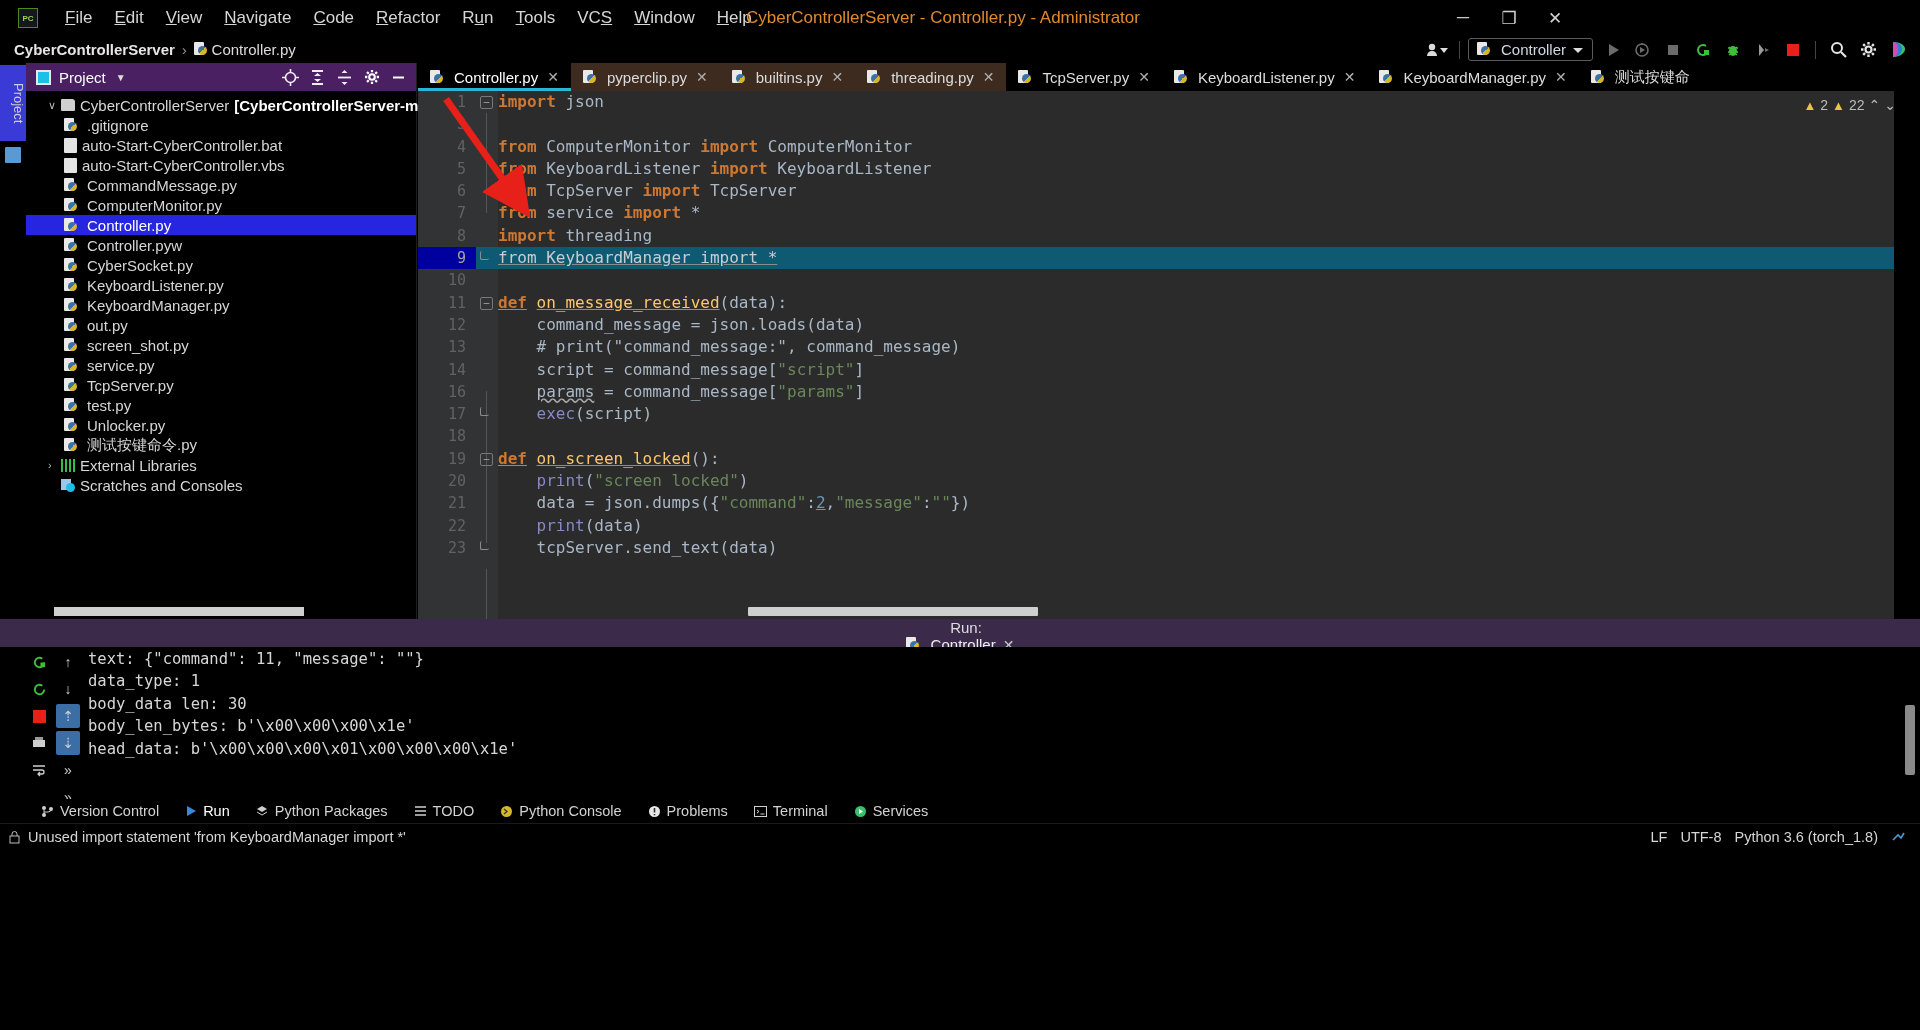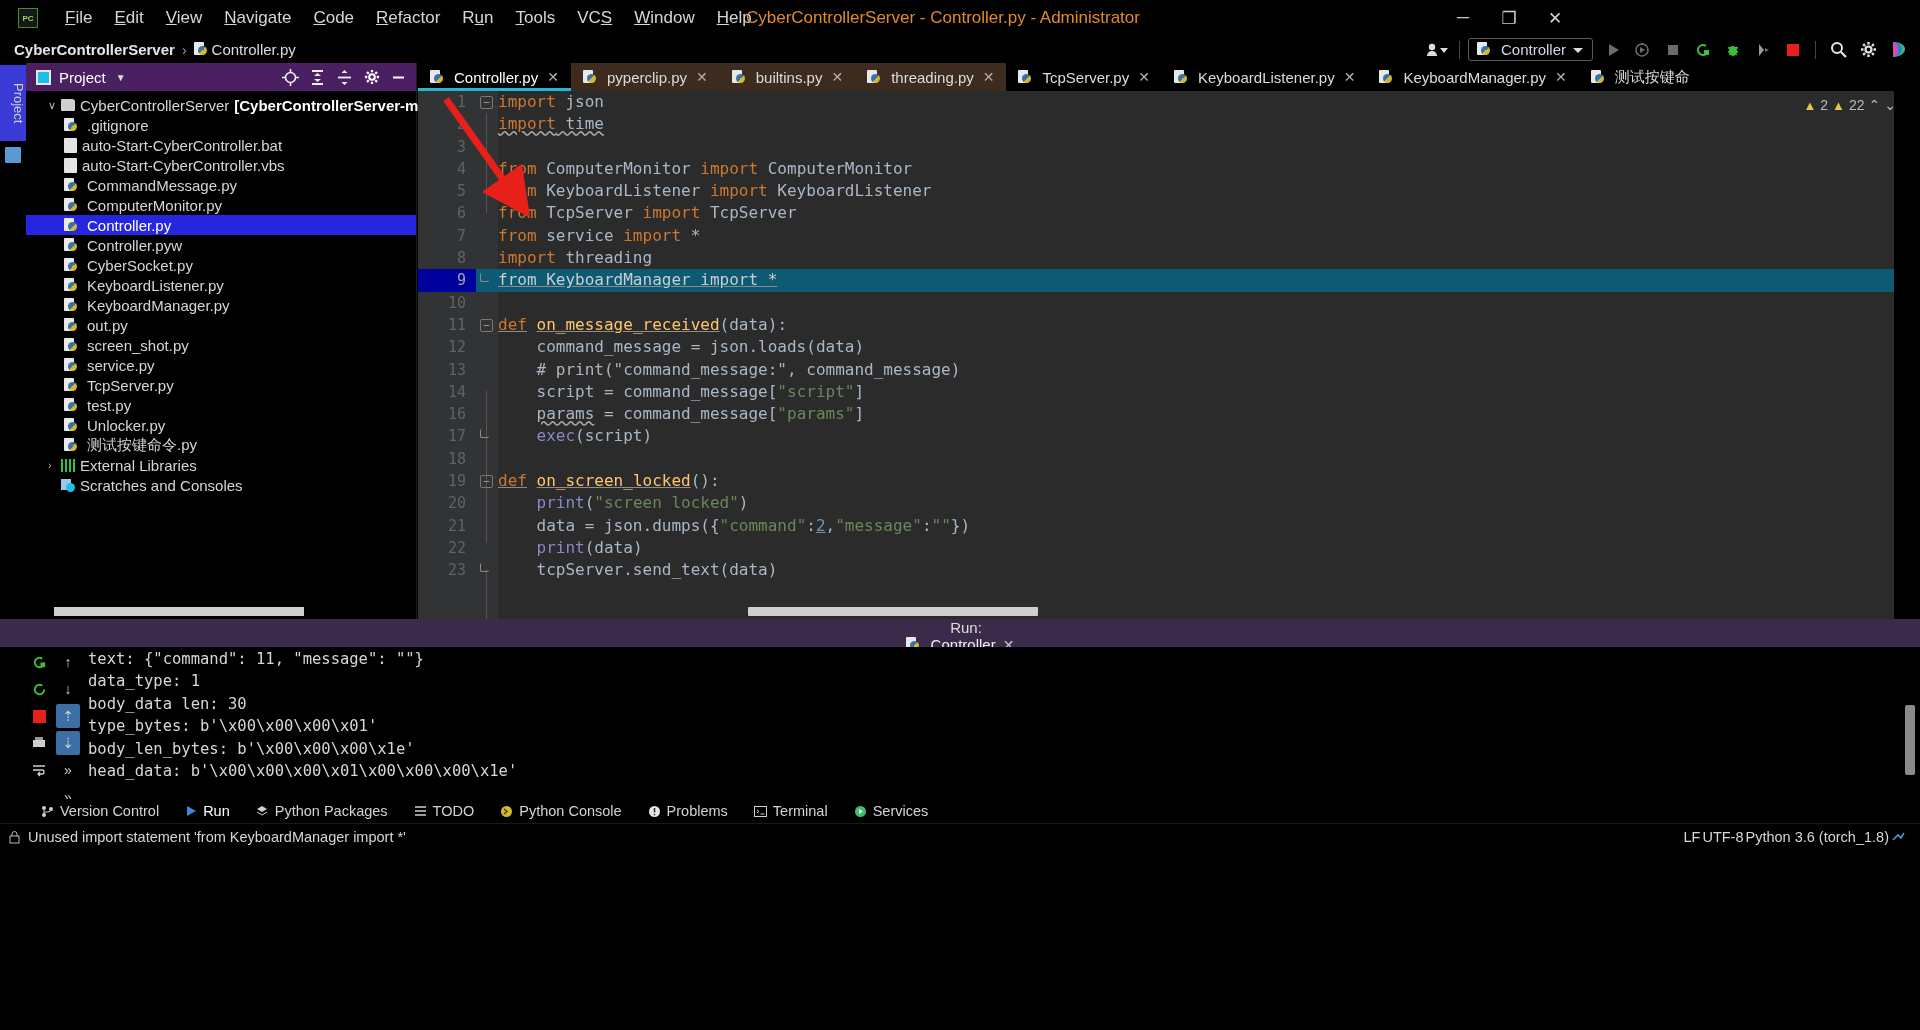--- a/index.html
+++ b/index.html
@@ -180,21 +180,21 @@
     color: #606366; font-size: 15px; font-family: "DejaVu Sans Mono", monospace;
   }
   .cl .src { position: absolute; left: 80px; color: #a9b7c6; }
   .cl.hl { background: #0e5a73; }
   .cl.hl .ln { color: #a4a3a3; }
   .cl.hl::before {
     content: ""; position: absolute; left: 0; top: 0; width: 58px; height: 100%;
     background: #00009e;
   }
   .cl.hl .ln { z-index: 2; }
-  .kw { color: #cc7832; }
+  .kw { color: #cc7832; font-weight: bold; }
   .str { color: #6a8759; }
   .num { color: #6897bb; }
   .com { color: #629755; font-style: normal; }
   .fn { color: #ffc66d; }
   .bi { color: #8888c6; }
   .br { color: #a9b7c6; }
   .wavy { text-decoration: underline; text-decoration-style: wavy; text-decoration-color: #a8a8a8; }
   .err-u { text-decoration: underline; text-decoration-color:#8c8c8c; }
   .fold {
     position: absolute; left: 62px; width: 13px; height: 13px; top: 5px;
@@ -268,21 +268,21 @@
   }
   .twitem.active { color: #ffffff; }
 
   
   .statusbar {
     position: absolute; left: 0; right: 0; top: 823px; height: 26px;
     background: #000; display: flex; align-items: center;
     border-top: 1px solid #1a1a1a;
   }
   .status-msg { color: #d6d6d6; font-size: 14.5px; margin-left: 28px; }
-  .status-right { margin-left: auto; display: flex; align-items: center; gap: 2px; padding-right: 14px; color: #d6d6d6; font-size: 14.5px; }
+  .status-right { margin-left: auto; display: flex; align-items: center; gap: 13px; padding-right: 14px; color: #d6d6d6; font-size: 14.5px; }
 
   .bottom-fill { position:absolute; left:0; right:0; top:849px; bottom:0; background:#000; }
 
   
   .proj-hscroll { position: absolute; left: 28px; bottom: 3px; width: 250px; height: 9px; background: #cfcfcf; }
   .vthumb { position: absolute; right: 3px; width: 10px; background: #5a5a5a; border-radius: 2px; }
 </style>
 </head>
 <body>
 
@@ -592,21 +592,20 @@
 
     <div class="code-area">
       <div class="gutter"></div>
       <div class="fold-col"></div>
       <div class="fold-line" style="top:22px;height:100px;"></div>
       <div class="fold-line" style="top:300px;height:152px;"></div>
       <div class="fold-line" style="top:478px;height:50px;"></div>
 
       <div class="codelines">
         <div class="cl"><span class="ln">1</span><span class="fold">−</span><span class="src"><span class="kw">import</span> json</span></div>
-        <div class="cl"><span class="ln">2</span><span class="src"><span class="kw wavy">import</span><span class="wavy"> time</span></span></div>
         <div class="cl"><span class="ln">3</span><span class="src"></span></div>
         <div class="cl"><span class="ln">4</span><span class="src"><span class="kw">from</span> ComputerMonitor <span class="kw">import</span> ComputerMonitor</span></div>
         <div class="cl"><span class="ln">5</span><span class="src"><span class="kw">from</span> KeyboardListener <span class="kw">import</span> KeyboardListener</span></div>
         <div class="cl"><span class="ln">6</span><span class="src"><span class="kw">from</span> TcpServer <span class="kw">import</span> TcpServer</span></div>
         <div class="cl"><span class="ln">7</span><span class="src"><span class="kw">from</span> service <span class="kw">import</span> *</span></div>
         <div class="cl"><span class="ln">8</span><span class="src"><span class="kw">import</span> threading</span></div>
         <div class="cl hl"><span class="ln">9</span><span class="fold end" style="z-index:3;"></span><span class="src err-u" style="color:#c8cdd1;">from KeyboardManager import *</span></div>
         <div class="cl"><span class="ln">10</span><span class="src"></span></div>
         <div class="cl"><span class="ln">11</span><span class="fold">−</span><span class="src"><span class="kw err-u">def</span> <span class="fn err-u">on_message_received</span><span class="br">(</span>data<span class="br">):</span></span></div>
         <div class="cl"><span class="ln">12</span><span class="src">    command_message = json.loads<span class="br">(</span>data<span class="br">)</span></span></div>
@@ -731,21 +730,20 @@
         <div class="rs-ic" style="background:#3b6ea5;border-radius:2px;">⇡</div>
         <div class="rs-ic" style="background:#3b6ea5;border-radius:2px;">⇣</div>
         <div class="rs-ic">»</div>
         <div class="rs-ic">»</div>
       </div>
 
       <div class="console">
         <div>text: {"command": 11, "message": ""}</div>
         <div>data_type: 1</div>
         <div>body_data len: 30</div>
-        <div>type_bytes: b'\x00\x00\x00\x01'</div>
         <div>body_len_bytes: b'\x00\x00\x00\x1e'</div>
         <div>head_data: b'\x00\x00\x00\x01\x00\x00\x00\x1e'</div>
       </div>
 
       <div style="position:absolute;right:2px;top:0;width:17px;height:100%;background:#000;">
         <div class="vthumb" style="top:58px;height:70px;background:#8a8a8a;"></div>
       </div>
     </div>
   </div>
 

